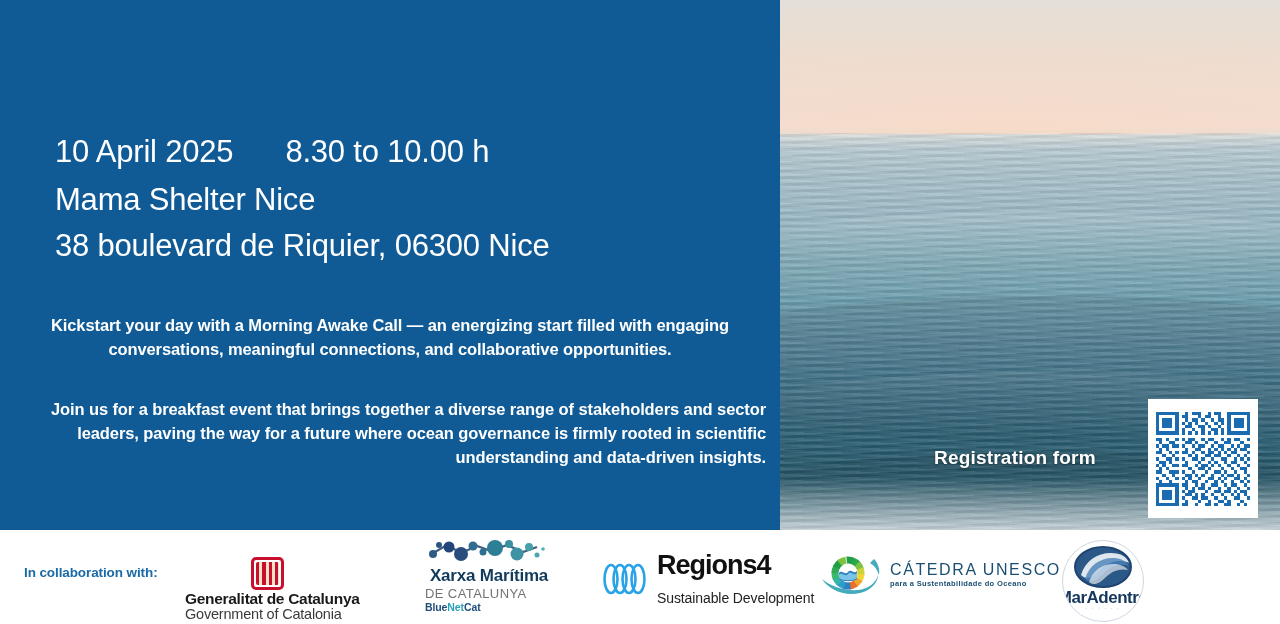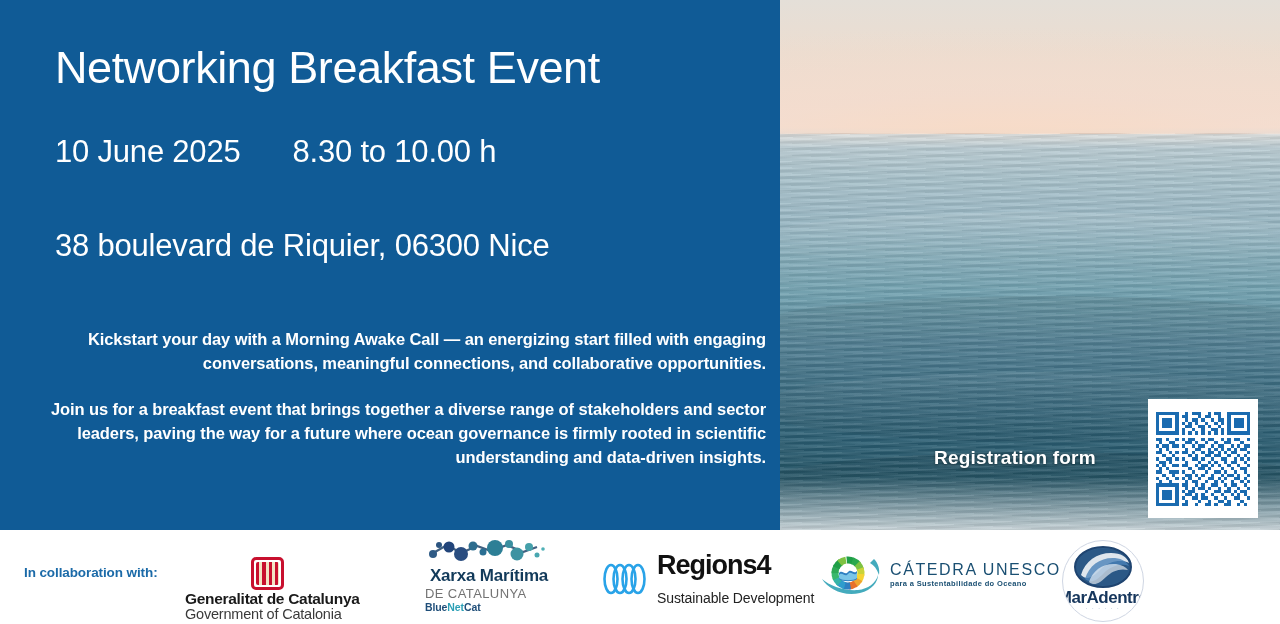--- a/index.html
+++ b/index.html
@@ -57,21 +57,21 @@
     position: absolute;
     left: 14px;
     width: 752px;
     text-align: center;
     color: #ffffff;
     font-size: 16.5px;
     font-weight: bold;
     line-height: 1.45;
     letter-spacing: -0.1px;
   }
-  .body-text.p1 { top: 328px; text-align: right; }
+  .body-text.p1 { top: 314px; }
   .body-text.p2 { top: 398px; text-align: right; }
 
   
   .photo {
     position: absolute;
     left: 780px;
     top: 0;
     width: 500px;
     height: 530px;
     overflow: hidden;
@@ -264,25 +264,25 @@
     white-space: nowrap;
   }
 </style>
 </head>
 <body>
 
 <div class="poster">
 
   <div class="blue-panel"></div>
 
-  <div class="event-title">Networking Breakfast Event</div>
 
   <div class="detail-line l1">
-    <span class="detail-date">10 June 2025</span><span class="detail-time">8.30 to 10.00 h</span>
-  </div>
+    <span class="detail-date">10 April 2025</span><span class="detail-time">8.30 to 10.00 h</span>
+  </div>
+  <div class="detail-line l2">Mama Shelter Nice</div>
   <div class="detail-line l3">38 boulevard de Riquier, 06300 Nice</div>
 
   <div class="body-text p1">Kickstart your day with a Morning Awake Call — an energizing start filled with engaging conversations, meaningful connections, and collaborative opportunities.</div>
   <div class="body-text p2">Join us for a breakfast event that brings together a diverse range of stakeholders and sector leaders, paving the way for a future where ocean governance is firmly rooted in scientific understanding and data-driven insights.</div>
 
   <div class="photo">
     <div class="sky-glow"></div>
     <div class="waves"></div>
     <div class="wave-band wb1"></div>
     <div class="wave-band wb2"></div>

